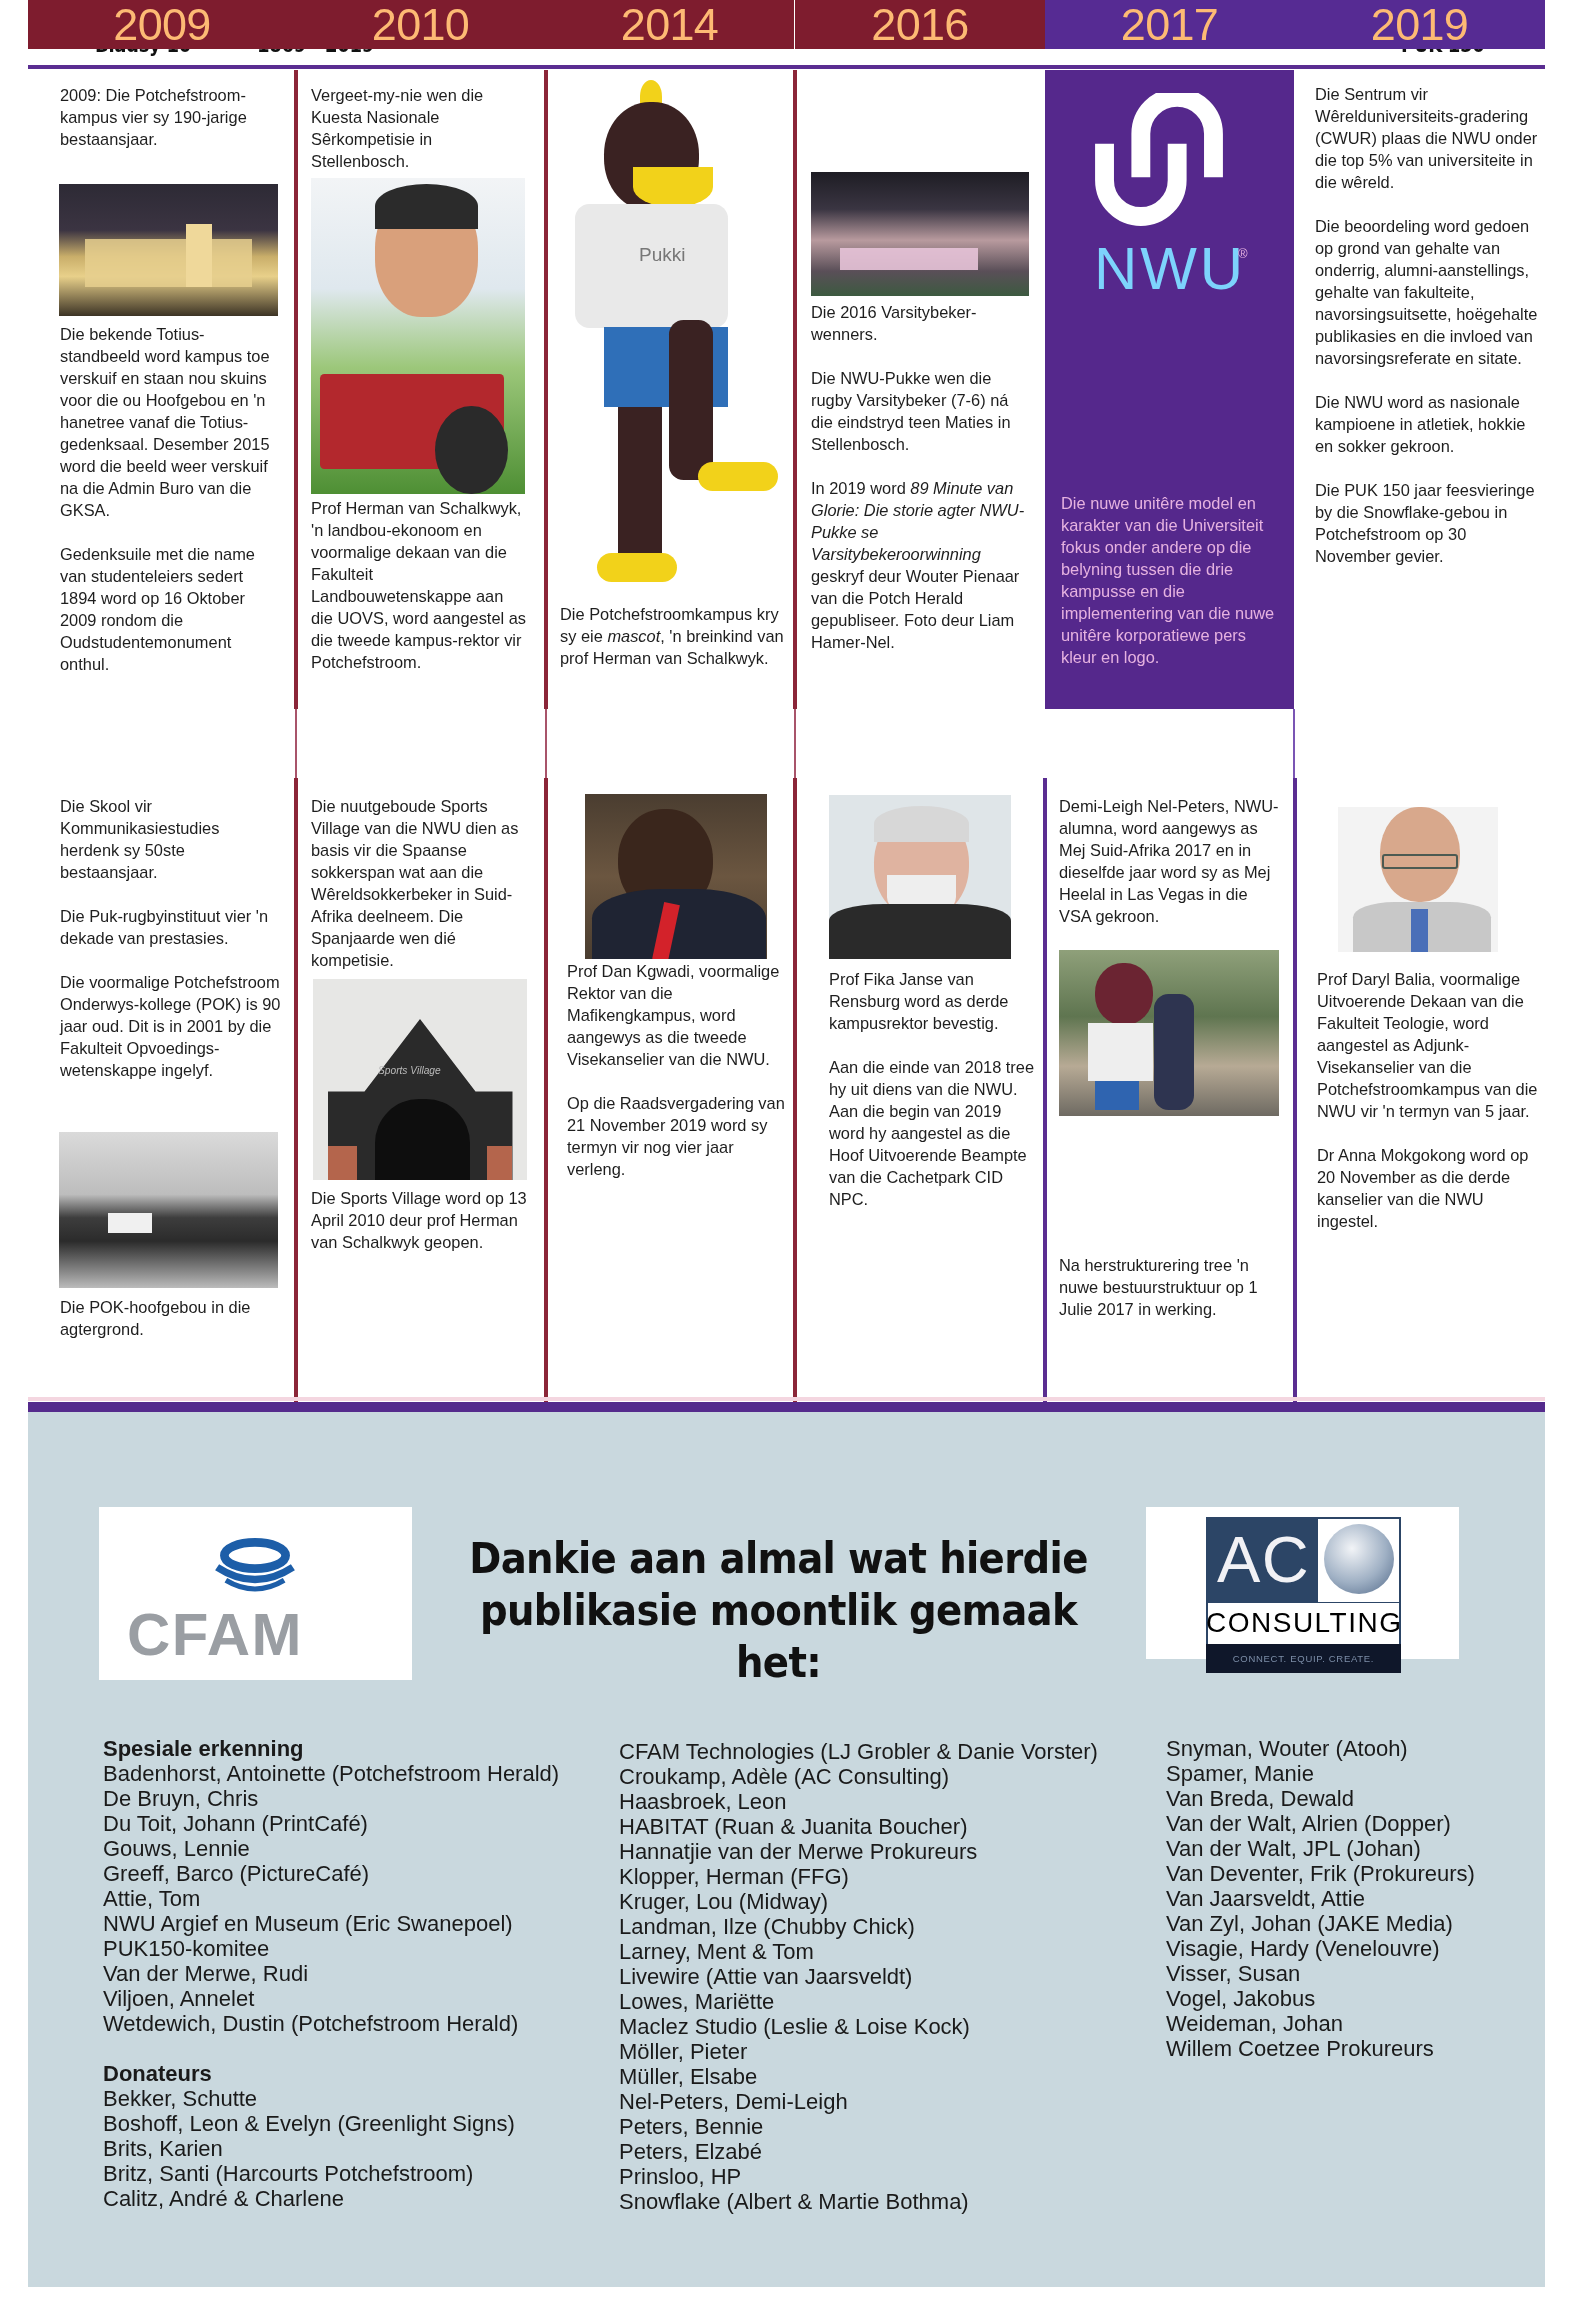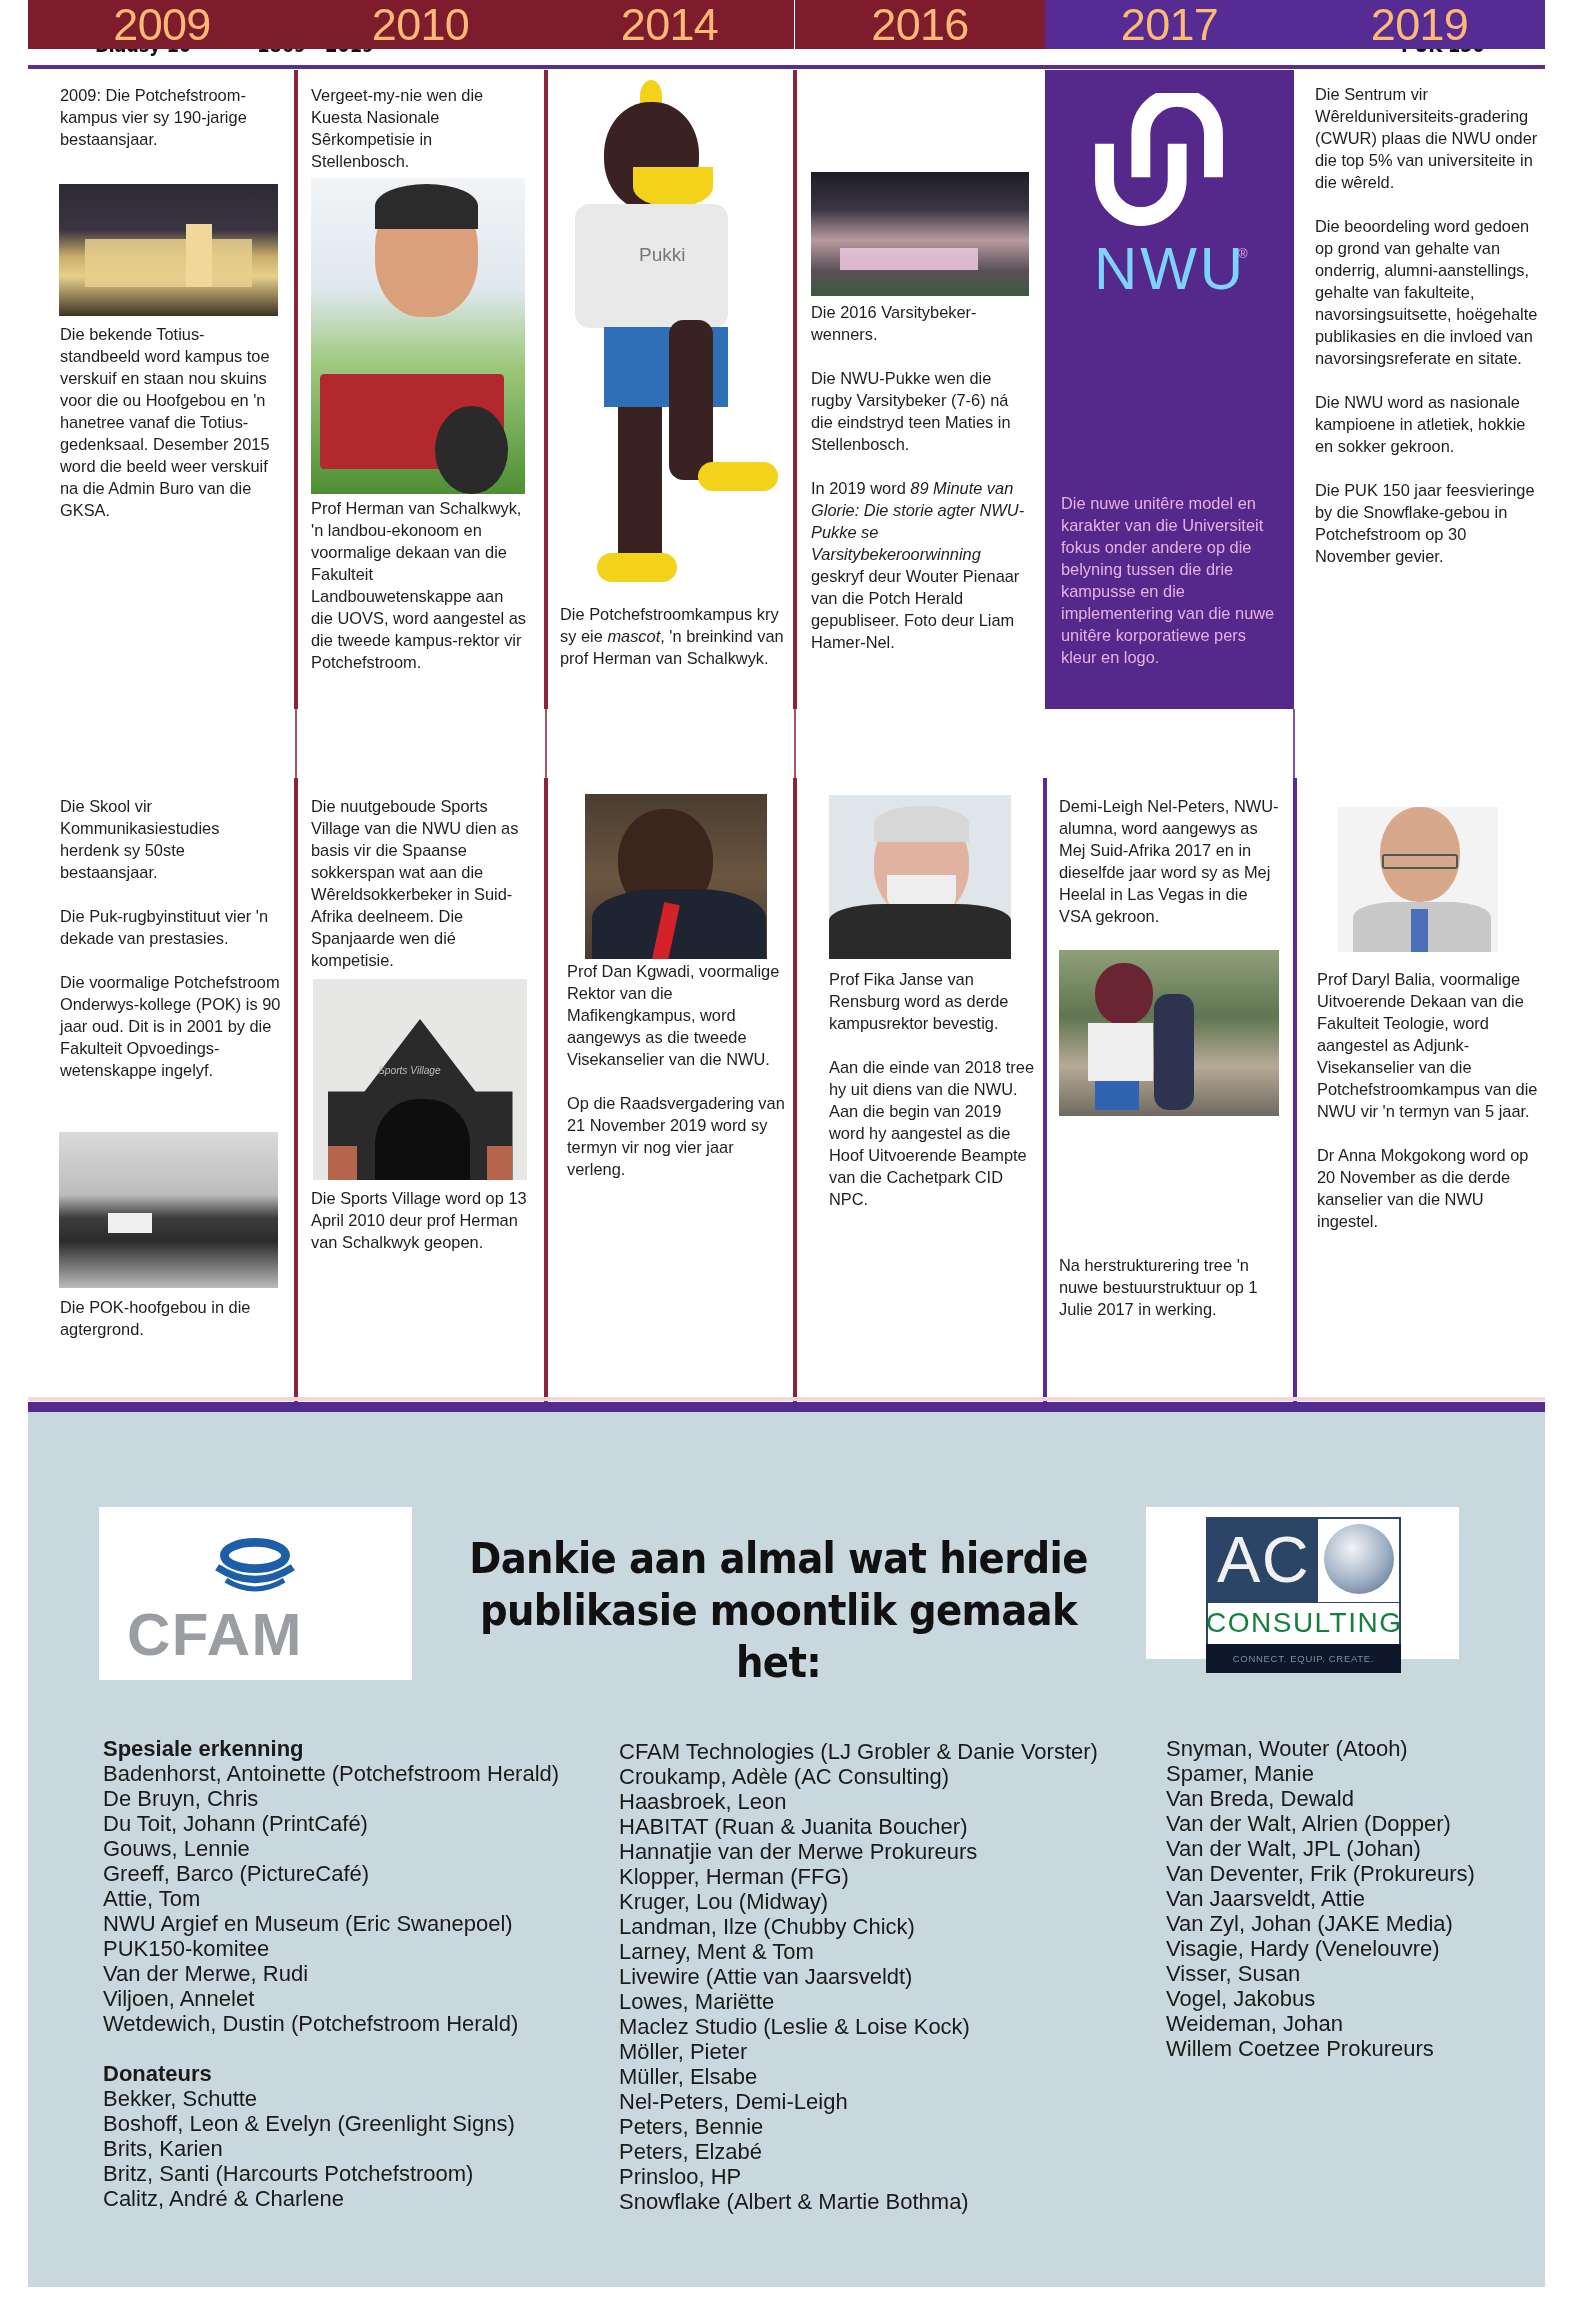--- a/index.html
+++ b/index.html
@@ -60,20 +60,21 @@
 
 <div class="col txt" style="left:60px;top:84px;width:218px">
   <p>2009: Die Potchefstroom-kampus vier sy 190-jarige bestaansjaar.</p>
 </div>
 <div class="photo" style="left:59px;top:184px;width:219px;height:132px;background:linear-gradient(180deg,#2d2a35 0%,#3b3442 35%,#c9ae6a 55%,#e8d08a 70%,#3c3325 100%)">
   <div style="position:absolute;left:12%;top:42%;width:76%;height:36%;background:#e6cf8e;opacity:.85"></div>
   <div style="position:absolute;left:58%;top:30%;width:12%;height:48%;background:#efd89a"></div>
 </div>
 <div class="col txt" style="left:60px;top:323px;width:218px">
   <p>Die bekende Totius-standbeeld word kampus toe verskuif en staan nou skuins voor die ou Hoofgebou en 'n hanetree vanaf die Totius-gedenksaal. Desember 2015 word die beeld weer verskuif na die Admin Buro van die GKSA.</p>
+  <p>Gedenksuile met die name van studenteleiers sedert 1894 word op 16 Oktober 2009 rondom die Oudstudentemonument onthul.</p>
 </div>
 
 <div class="col txt" style="left:311px;top:84px;width:218px">
   <p>Vergeet-my-nie wen die Kuesta Nasionale Sêrkompetisie in Stellenbosch.</p>
 </div>
 <div class="photo" style="left:311px;top:178px;width:214px;height:316px;background:linear-gradient(180deg,#f2f4f6 0%,#dfe8ee 35%,#9cc77a 60%,#4e8f34 100%)">
   <div style="position:absolute;left:30%;top:4%;width:48%;height:40%;border-radius:45%;background:#d9a07b"></div>
   <div style="position:absolute;left:30%;top:2%;width:48%;height:14%;border-radius:50% 50% 0 0;background:#2b2b2b"></div>
   <div style="position:absolute;left:4%;top:62%;width:86%;height:30%;background:#b3282d;border-radius:4.4px"></div>
   <div style="position:absolute;left:58%;top:72%;width:34%;height:28%;border-radius:50%;background:#2a2a2a"></div>
@@ -225,21 +226,21 @@
   <div>Dankie aan almal wat hierdie</div>
   <div>publikasie moontlik gemaak het:</div>
 </div>
 
 <div class="logo-box" style="left:1146px;top:1507px;width:313px;height:152px">
   <div style="position:absolute;left:60px;top:10.2px;width:195px;height:86px;background:#2c4566"></div>
   <div style="position:absolute;left:172px;top:11.6px;width:81px;height:83px;background:#ffffff"></div>
   <div style="position:absolute;left:178px;top:17.4px;width:70px;height:70px;border-radius:50%;background:radial-gradient(circle at 40% 35%,#f2f4f7 0%,#9fb0c4 55%,#4e6686 100%)"></div>
   <div style="position:absolute;left:71px;top:13px;font-size:65px;color:#f1f1f5;font-weight:normal;letter-spacing:1.5px;font-family:'Liberation Sans',sans-serif;line-height:80px">AC</div>
   <div style="position:absolute;left:60px;top:96px;width:195px;height:41px;border:2.2px solid #2c4566;border-top:none;border-bottom:none"></div>
-  <div style="position:absolute;left:60px;top:100px;width:195px;text-align:center;font-size:28px;color:#15803d;letter-spacing:1.5px;font-family:'Liberation Sans',sans-serif">CONSULTING</div>
+  <div style="position:absolute;left:60px;top:100px;width:195px;text-align:center;font-size:28px;color:#000000;letter-spacing:1.5px;font-family:'Liberation Sans',sans-serif">CONSULTING</div>
   <div style="position:absolute;left:60px;top:137px;width:195px;height:29px;background:#0f172a;color:#7d8ea8;font-size:9.5px;text-align:center;line-height:29px;letter-spacing:0.7px">CONNECT. EQUIP. CREATE.</div>
 </div>
 
 <div class="list" style="left:103px;top:1736px;width:509px">
   <div class="h">Spesiale erkenning</div>
   <div>Badenhorst, Antoinette (Potchefstroom Herald)</div>
   <div>De Bruyn, Chris</div>
   <div>Du Toit, Johann (PrintCafé)</div>
   <div>Gouws, Lennie</div>
   <div>Greeff, Barco (PictureCafé)</div>

